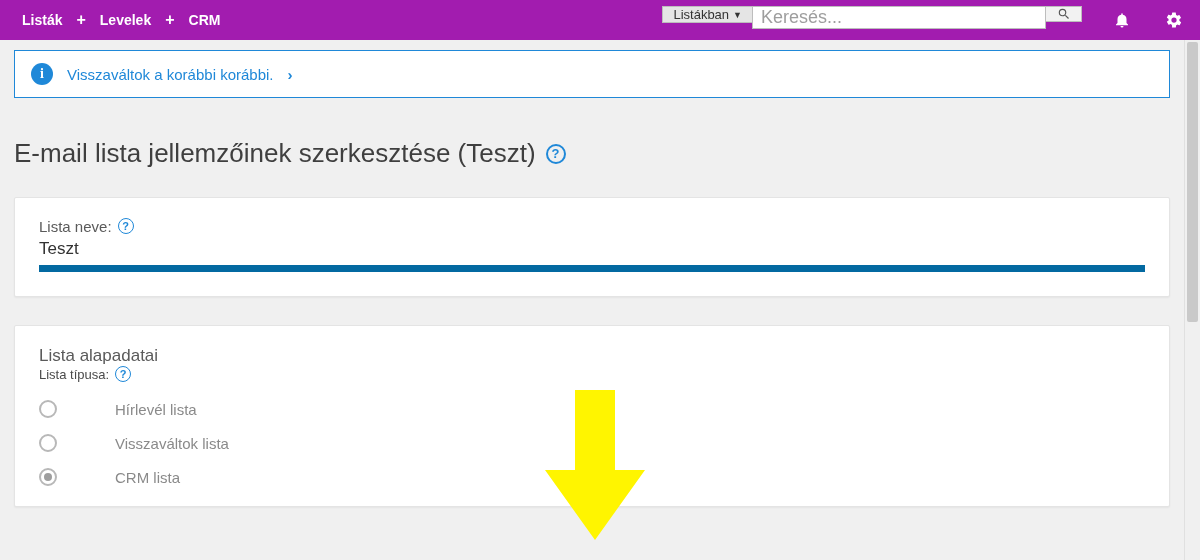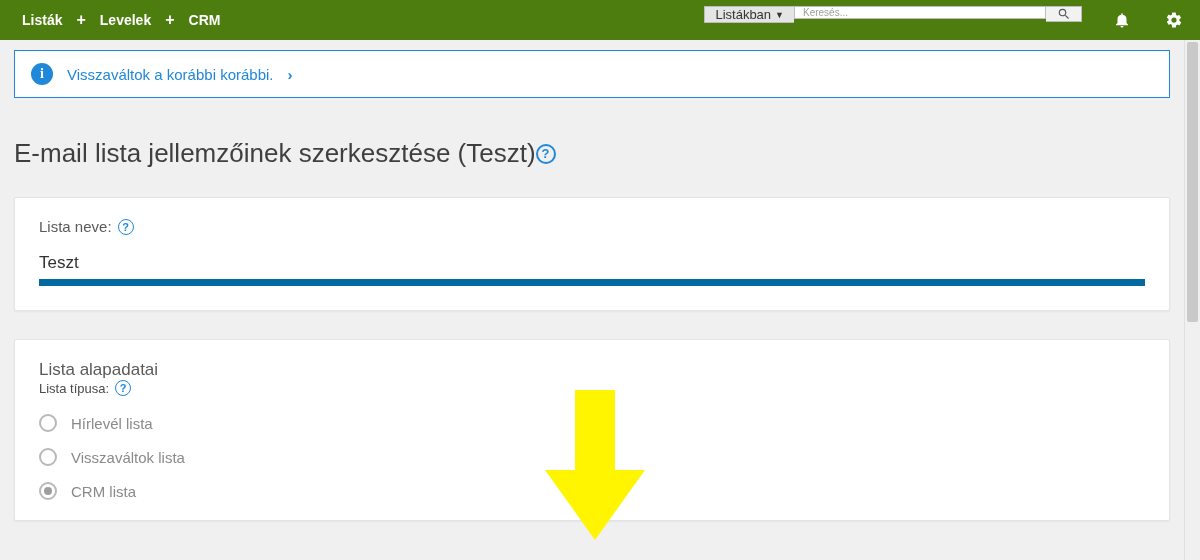--- a/index.html
+++ b/index.html
@@ -1,20 +1,20 @@
 <!DOCTYPE html>
 <html><head>
 <meta charset="utf-8">
 <style>
   * { box-sizing: border-box; margin: 0; padding: 0; }
   html, body { width: 1200px; height: 560px; font-family: Arial, Helvetica, sans-serif; background: #f0f0f0; overflow: hidden; }
 
   
   .topbar {
-    background: #4d7c0f;
+    background: #a21caf;
     height: 40px;
     display: flex;
     align-items: center;
     color: #fff;
     font-size: 14px;
     padding: 0 14px 0 22px;
     gap: 14px;
   }
   .nav-item { font-weight: bold; cursor: pointer; }
   .plus { font-weight: bold; cursor: pointer; font-size: 16px; line-height: 1; }
@@ -28,23 +28,23 @@
     color: #333;
     font-size: 13px;
     padding: 0 10px;
     display: flex;
     align-items: center;
     gap: 4px;
     cursor: pointer;
   }
   .search-scope .caret { font-size: 9px; }
   .search-input {
-    width: 252px;
+    width: 294px;
     border: 1px solid #bdbdbd;
-    font-size: 10px;
+    font-size: 18px;
     padding: 0 8px;
     color: #333;
     outline: none;
   }
   .search-input::placeholder { color: #9e9e9e; }
   .search-btn {
     width: 36px;
     background: #f2f2f2;
     border: 1px solid #bdbdbd;
     border-left: none;
@@ -84,20 +84,21 @@
   .info-chevron { font-weight: bold; }
 
   
   .page-title {
     margin: 40px 0 28px 0;
     font-size: 26px;
     color: #3f3f3f;
     font-weight: 400;
     display: flex;
     align-items: center;
+    gap: 10px;
   }
   .help-badge {
     width: 20px; height: 20px; border: 2px solid #1f88d8; border-radius: 50%;
     color: #1f88d8; font-size: 13px; font-weight: bold;
     display: inline-flex; align-items: center; justify-content: center;
     cursor: pointer;
   }
   .help-badge.small { width: 16px; height: 16px; font-size: 11px; border-width: 1.5px; }
 
   
@@ -107,23 +108,22 @@
     border-radius: 2px;
     box-shadow: 0 1px 2px rgba(0,0,0,0.05);
     padding: 20px 24px 24px 24px;
     margin-bottom: 28px;
   }
 
   .field-label {
     color: #5a5a5a;
     font-size: 15px;
     display: flex;
-    align-items: flex-end;
+    align-items: flex-start;
     gap: 6px;
-    margin-bottom: 14px;
   }
   .text-input {
     width: 100%;
     border: none;
     border-bottom: 7px solid #0369a1;
     font-size: 17px;
     color: #333;
     padding: 4px 0 6px 0;
     outline: none;
     background: transparent;
@@ -133,21 +133,21 @@
   .small-label { color: #4a4a4a; font-size: 13px; display:flex; align-items:center; gap:6px; margin-bottom: 18px; }
 
   .radio-row { display: flex; align-items: center; gap: 14px; margin: 0 0 16px 0; cursor: pointer; }
   .radio {
     width: 18px; height: 18px; border: 2px solid #b8b8b8; border-radius: 50%;
     position: relative; flex-shrink: 0;
   }
   .radio.selected::after {
     content: ""; position: absolute; inset: 3px; border-radius: 50%; background: #9e9e9e;
   }
-  .radio-label { color: #8a8a8a; font-size: 15px; }
+  .radio-label { color: #8a8a8a; font-size: 15px; margin-left: 44px; }
 
   
   .arrow-overlay {
     position: fixed;
     left: 545px;
     top: 390px;
     pointer-events: none;
   }
   .arrow-overlay svg { display: block; }
 </style>

